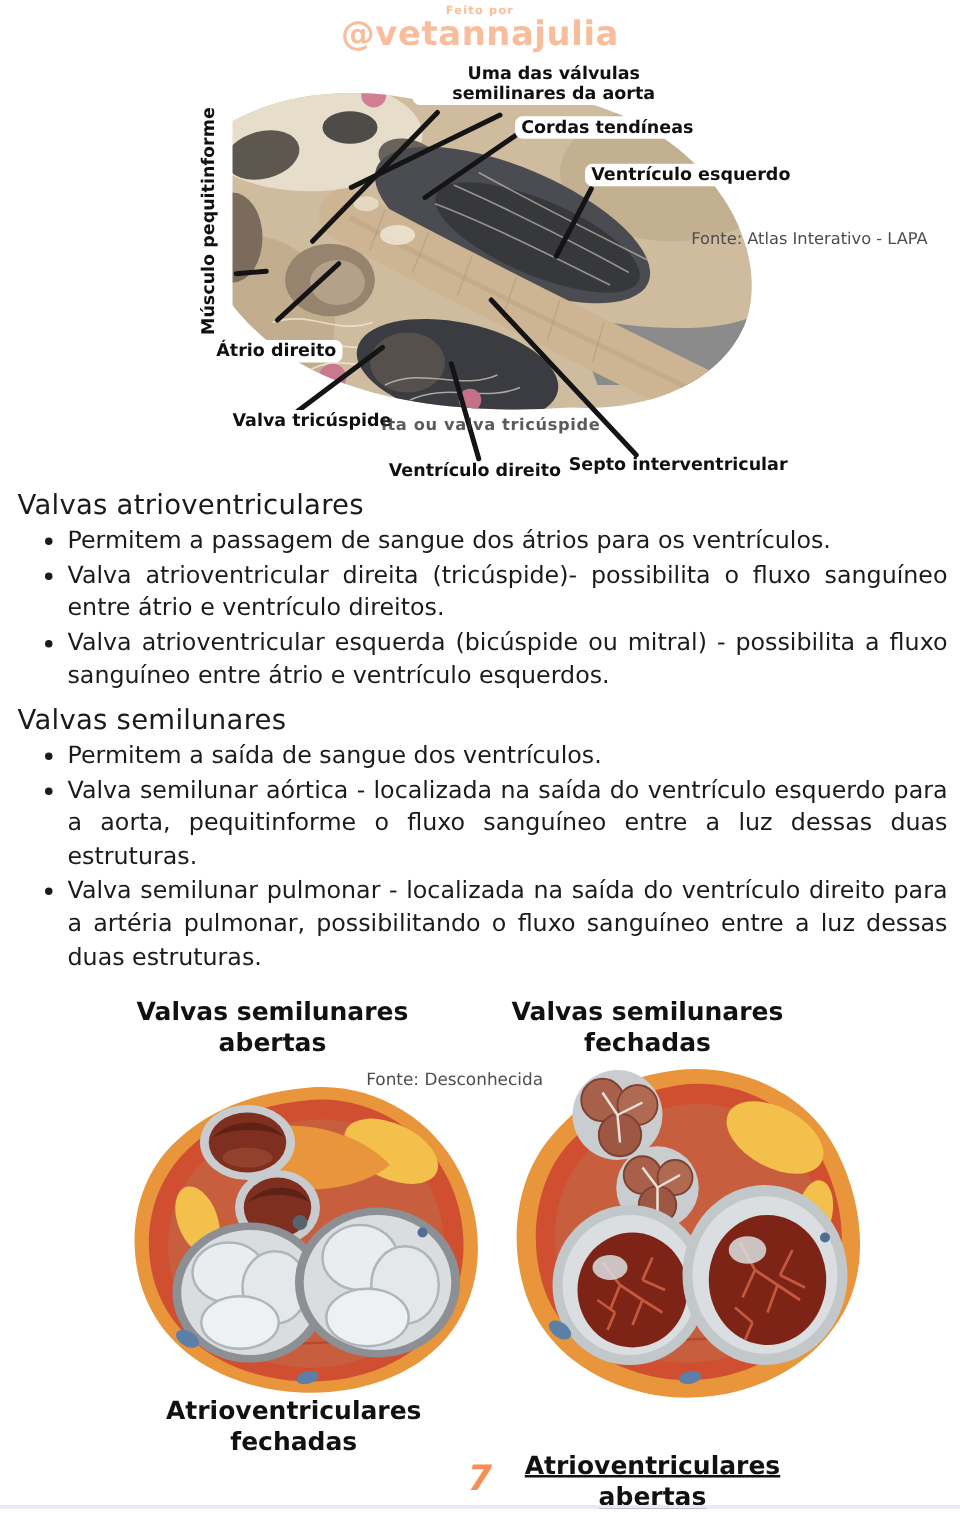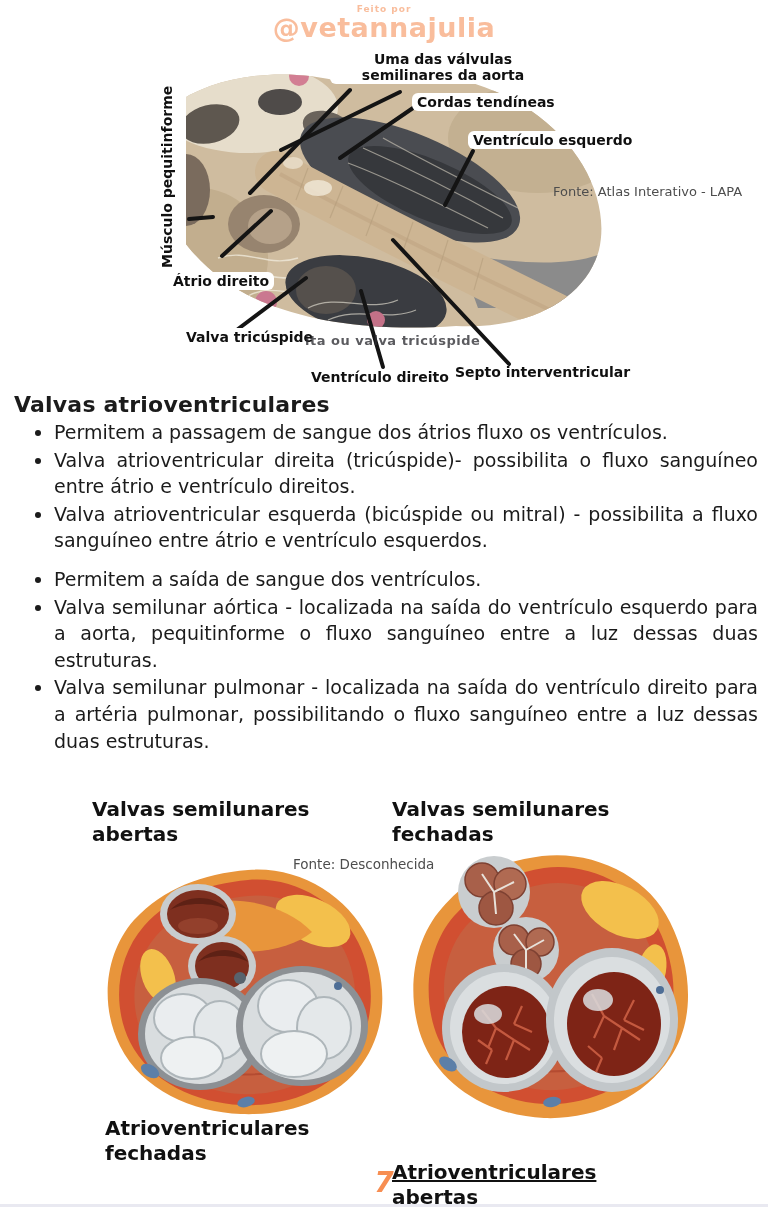--- a/index.html
+++ b/index.html
@@ -24,25 +24,25 @@
   .lbl-musculo{left:158px;top:38px;height:178px;width:26px;writing-mode:vertical-rl;transform:rotate(180deg);text-align:center;padding:4px 1px;border-radius:0;}
   .lbl-atrio{left:168px;top:208px;margin-top:16px;}
   .lbl-tricuspide{left:181px;top:280px;}
   .lbl-watermark{left:300px;top:285px;background:transparent;color:#2e2e33;opacity:.78;font-size:13px;letter-spacing:.5px;}
   .lbl-vd{left:306px;top:320px;background:transparent;}
   .lbl-septo{left:450px;top:315px;background:transparent;}
   
   .section{left:14px;width:744px;}
   .sec1{top:392px;}
   .sec2{top:564px;}
-  .section h2{margin:0 0 2px 0;font-size:22px;font-weight:700;letter-spacing:.2px;}
+  .section h2{margin:0 0 2px 0;font-size:22px;font-weight:400;letter-spacing:.2px;}
   .section ul{margin:2px 0 0 0;padding-left:40px;}
   .section li{font-size:19px;line-height:1.4;text-align:justify;margin:0 0 1px 0;}
   
-  .cap{position:absolute;font-size:20px;font-weight:800;text-align:left;line-height:1.25;color:#111;}
+  .cap{position:absolute;font-size:20px;font-weight:800;text-align:center;line-height:1.25;color:#111;}
   .cap-tl{left:92px;top:797px;width:252px;}
   .cap-tr{left:392px;top:797px;width:252px;}
   .lbl-fonte2{left:288px;top:856px;background:transparent;font-weight:normal;color:#4d4d4d;font-size:13.5px;}
   .cap-bl{left:105px;top:1116px;width:260px;}
   .cap-br{left:392px;top:1160px;width:260px;text-decoration:underline;}
   .heart-left{left:98px;top:866px;}
   .heart-right{left:402px;top:850px;}
   .page-num{top:1166px;left:0;width:768px;text-align:center;font-size:28px;font-weight:800;font-style:italic;color:#f78e52;}
   .bottom-rule{top:1204px;left:0;width:768px;height:3px;background:#e9e9f1;}
 </style>
@@ -139,27 +139,28 @@
   <span class="lbl lbl-atrio">Átrio direito</span>
   <span class="lbl lbl-tricuspide">Valva tricúspide</span>
   <span class="lbl lbl-watermark">ita ou valva tricúspide</span>
   <span class="lbl lbl-vd">Ventrículo direito</span>
   <span class="lbl lbl-septo">Septo interventricular</span>
 </div>
 
 <div class="abs section sec1">
   <h2>Valvas atrioventriculares</h2>
   <ul>
-    <li>Permitem a passagem de sangue dos átrios fluxo os ventrículos.</li>
+    <li>Permitem a passagem de sangue dos átrios para os ventrículos.</li>
     <li>Valva atrioventricular direita (tricúspide)- possibilita o fluxo sanguíneo entre átrio e ventrículo direitos.</li>
     <li>Valva atrioventricular esquerda (bicúspide ou mitral) - possibilita a fluxo sanguíneo entre átrio e ventrículo esquerdos.</li>
   </ul>
 </div>
 
 <div class="abs section sec2">
+  <h2>Valvas semilunares</h2>
   <ul>
     <li>Permitem a saída de sangue dos ventrículos.</li>
     <li>Valva semilunar aórtica - localizada na saída do ventrículo esquerdo para a aorta, pequitinforme o fluxo sanguíneo entre a luz dessas duas estruturas.</li>
     <li>Valva semilunar pulmonar - localizada na saída do ventrículo direito para a artéria pulmonar, possibilitando o fluxo sanguíneo entre a luz dessas duas estruturas.</li>
   </ul>
 </div>
 
 <div class="cap cap-tl">Valvas semilunares abertas</div>
 <div class="cap cap-tr">Valvas semilunares fechadas</div>
 <span class="lbl abs lbl-fonte2">Fonte: Desconhecida</span>

